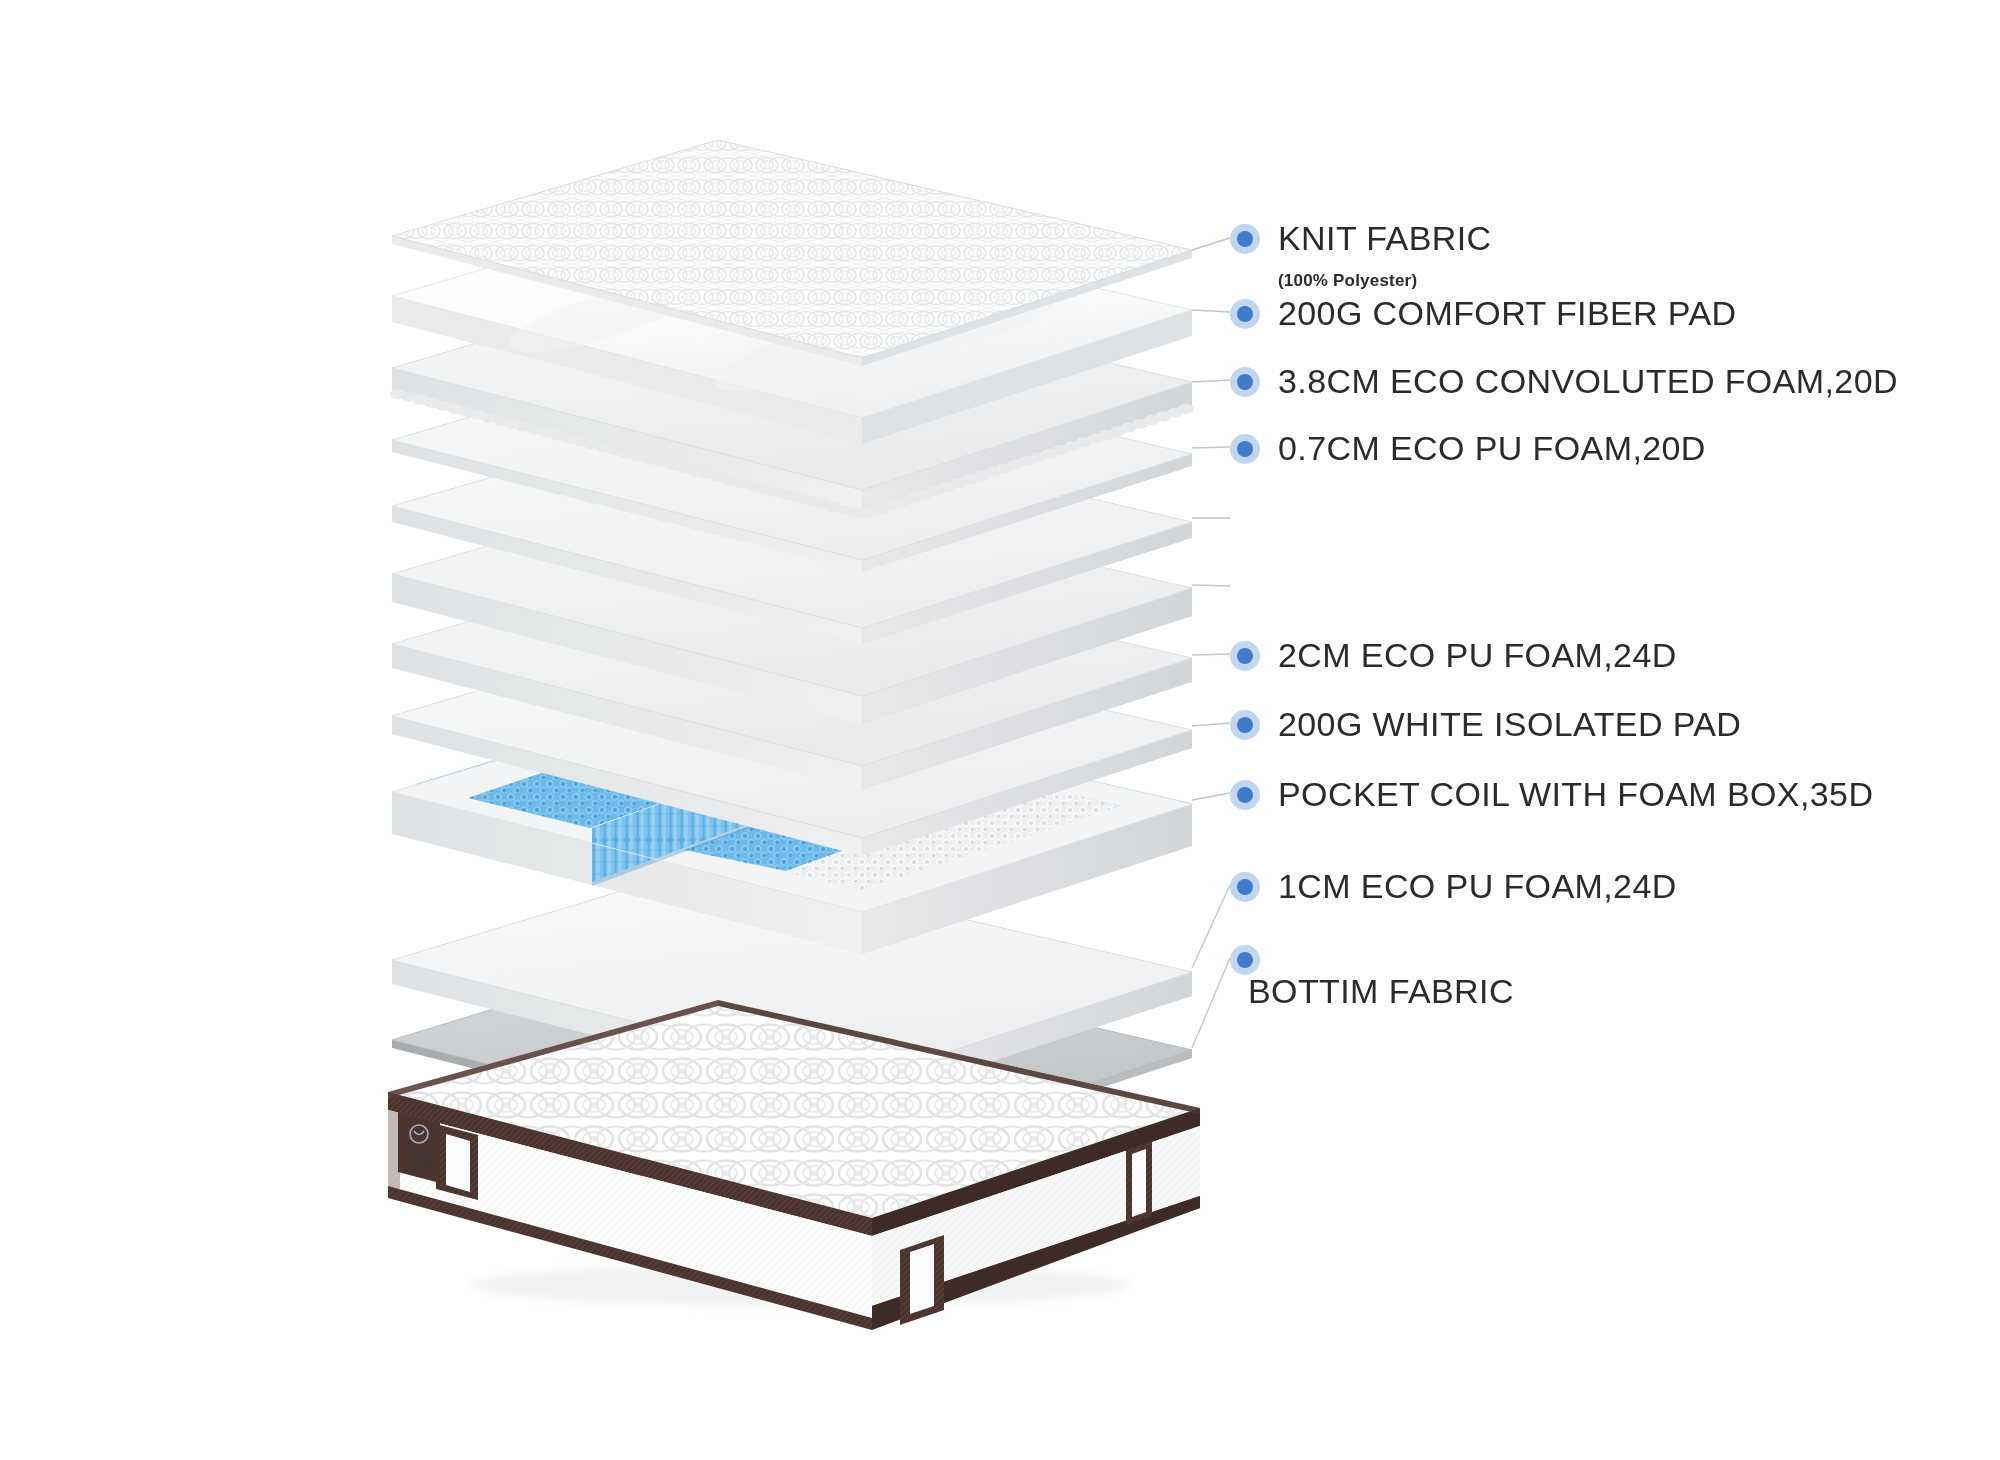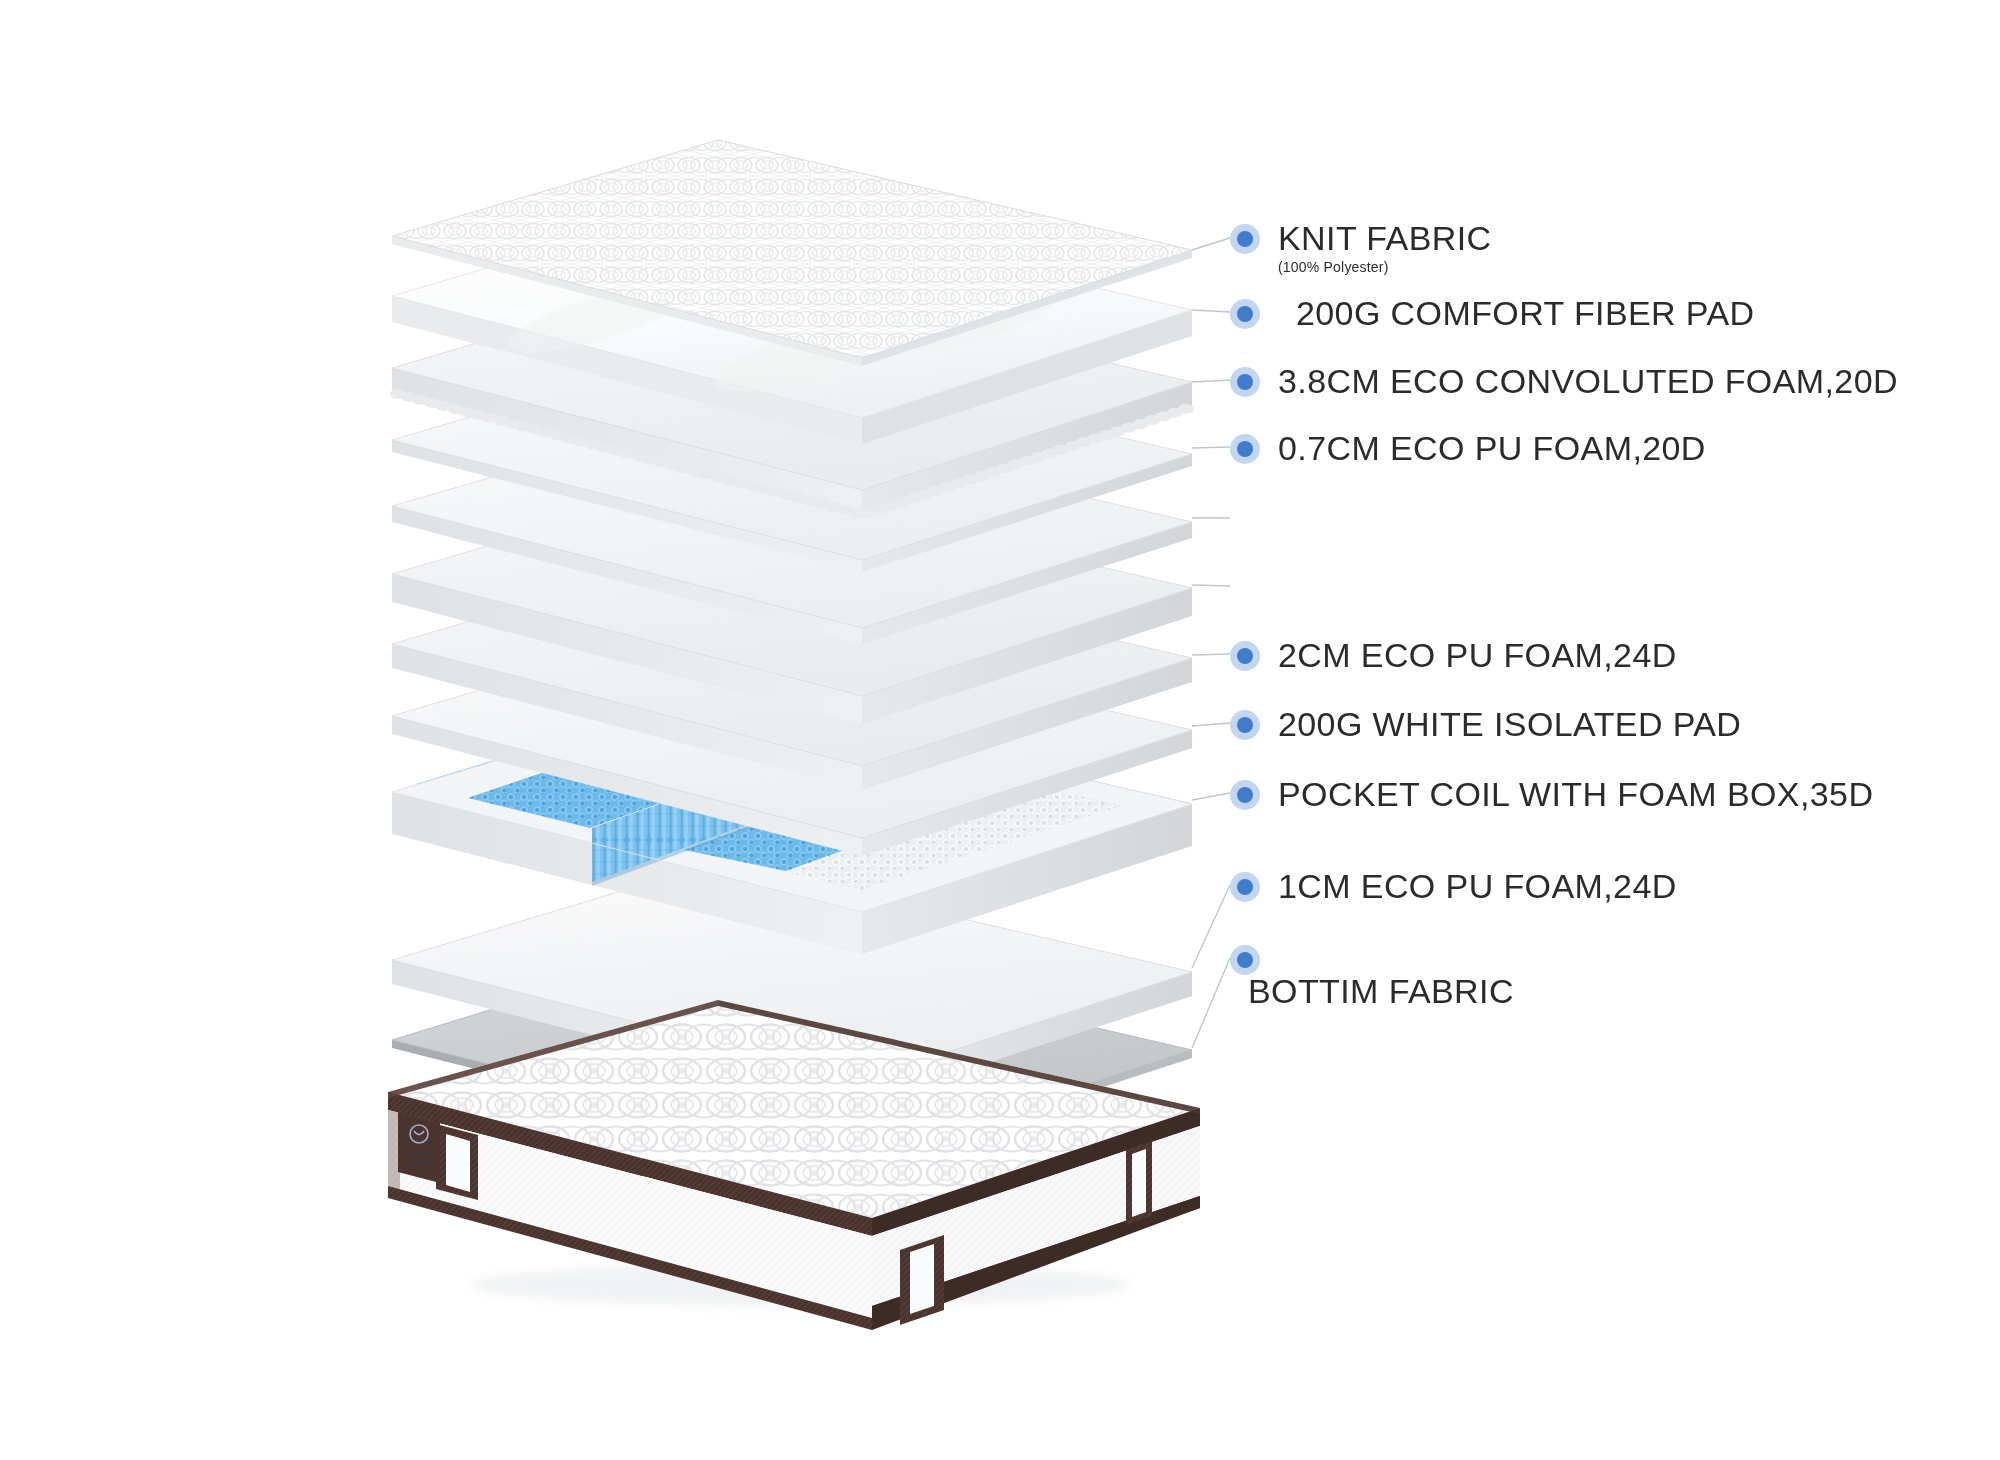--- a/index.html
+++ b/index.html
@@ -49,25 +49,26 @@
     flex-direction: column;
   }
   .label-main {
     font-size: 34px;
     letter-spacing: .4px;
     color: #2b2b2b;
     font-weight: 400;
     line-height: 32px;
   }
   .label-sub {
-    font-size: 14px;
+    font-size: 17px;
     color: #2b2b2b;
     line-height: 26px;
-    margin-top: 0;
+    margin-top: 14px;
     letter-spacing: .2px;
+    font-weight: bold;
   }
   .logo-badge {
     position: absolute;
     color: #2b3a57;
     font-size: 9px;
     text-align: center;
     line-height: 10px;
     letter-spacing: .3px;
   }
 </style>
@@ -443,21 +444,21 @@
     <span class="bullet">
       <span class="halo"></span>
         <span class="core"></span>
     </span>
     <span class="label-text-wrap">
       <span class="label-main">KNIT FABRIC</span>
       <span class="label-sub">(100% Polyester)</span>
     </span>
   </div>
 
-  <div class="label-row" style="left:1230px; top:297px;gap:18px;">
+  <div class="label-row" style="left:1230px; top:297px;">
     <span class="bullet">
       <span class="halo"></span>
         <span class="core"></span>
     </span>
     <span class="label-text-wrap">
       <span class="label-main">200G COMFORT FIBER PAD</span>
     </span>
   </div>
 
   <div class="label-row" style="left:1230px; top:365px;">

